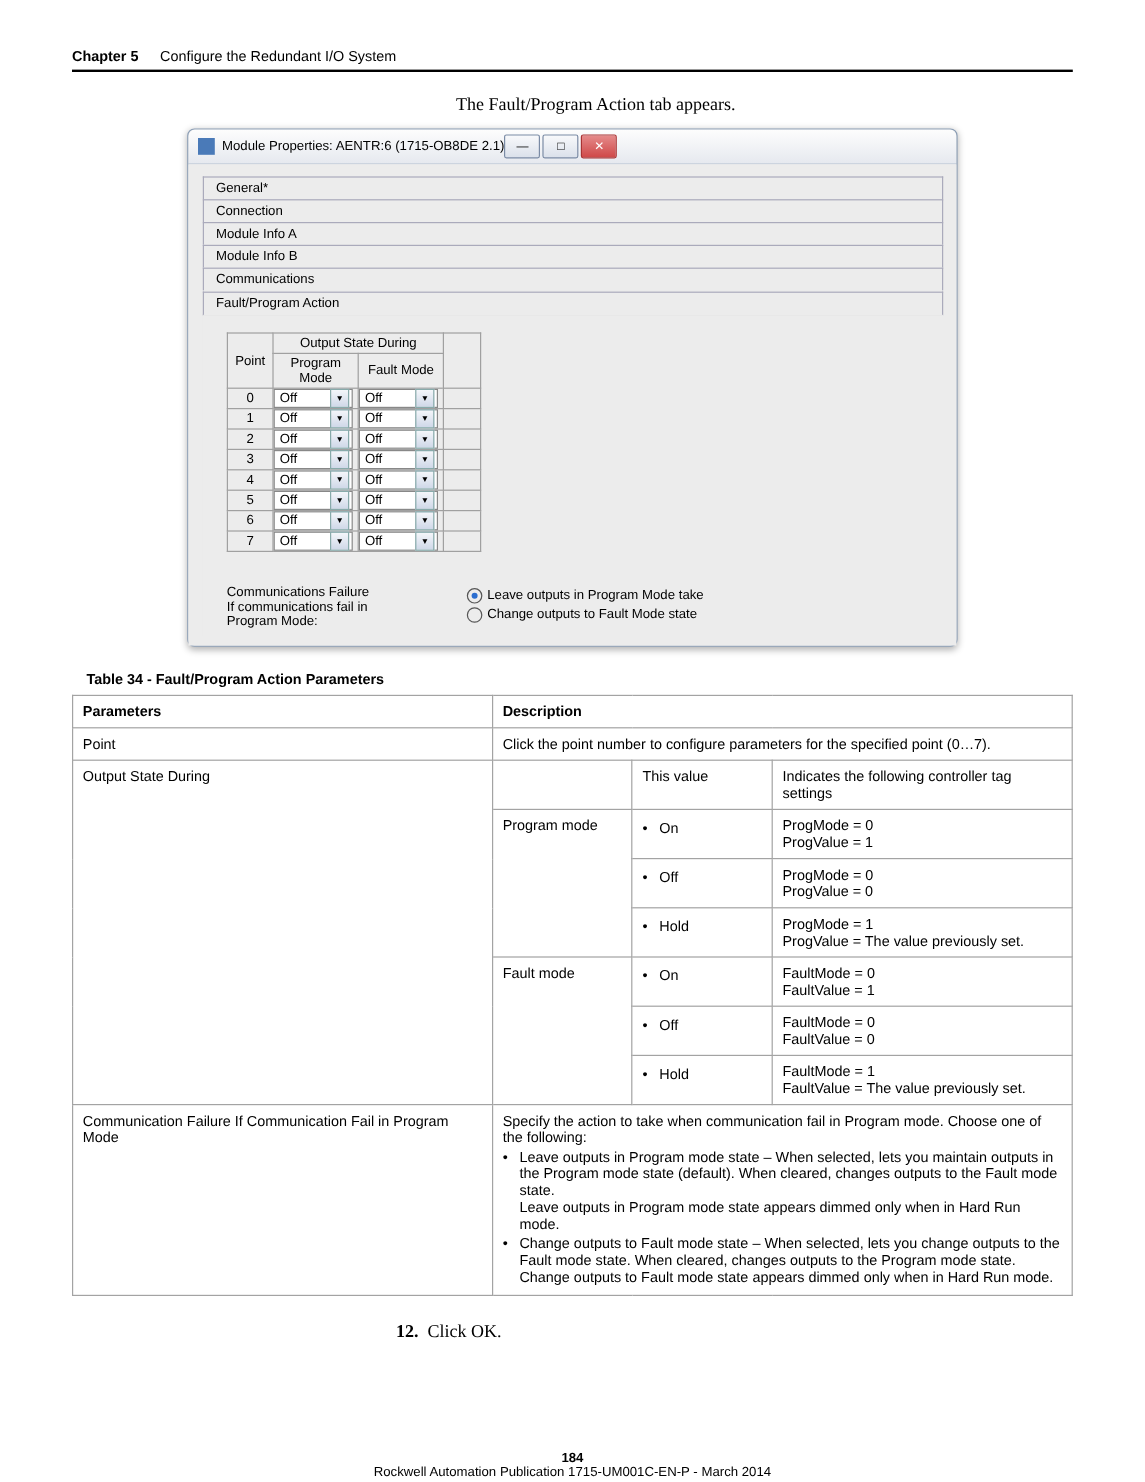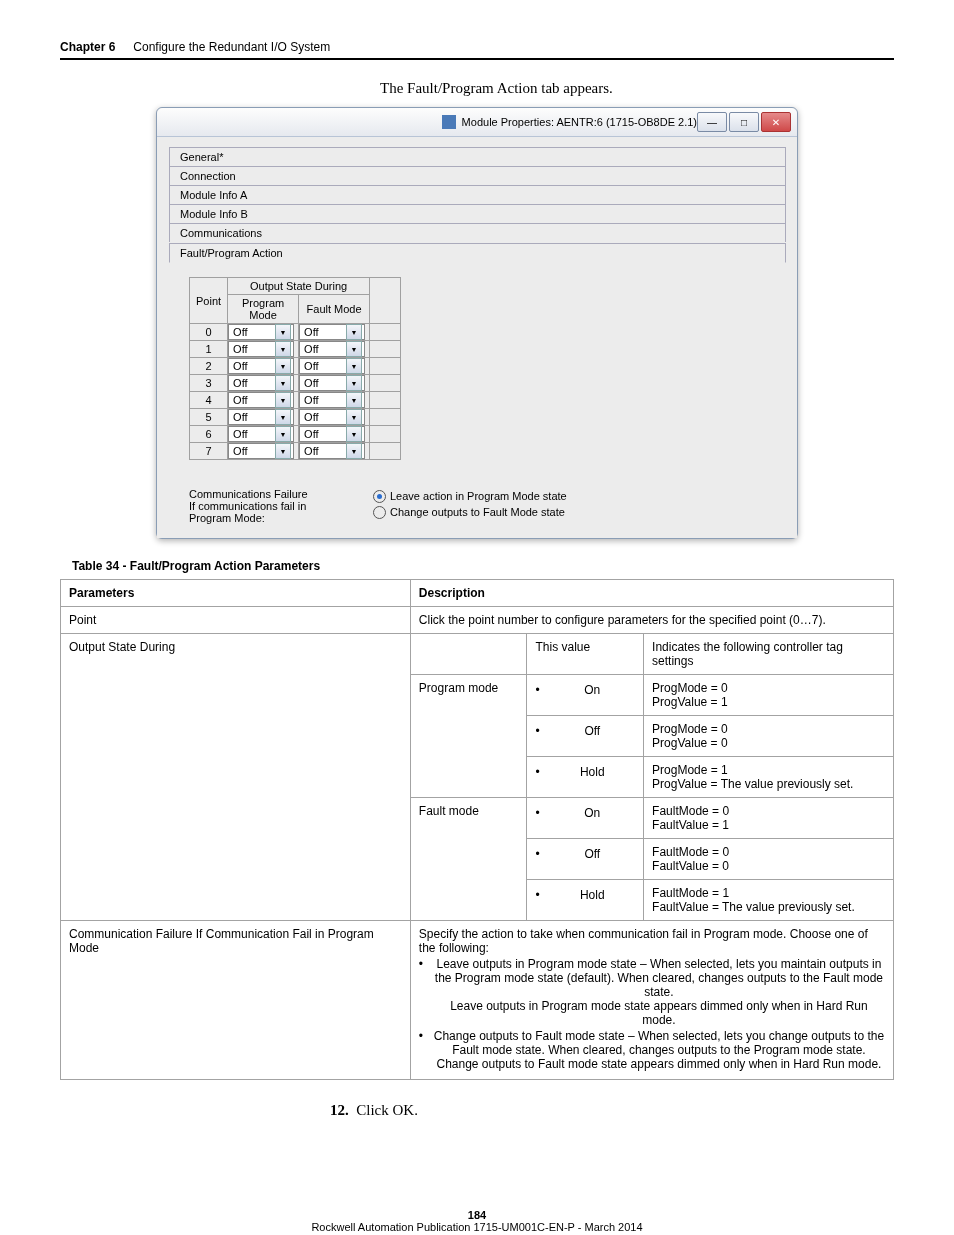--- a/index.html
+++ b/index.html
@@ -32,21 +32,21 @@
     margin: 10px auto 20px auto;
     border: 1px solid #8a9db5;
     border-radius: 6px;
     box-shadow: 0 2px 6px rgba(0,0,0,0.3);
     background: #ececec;
   }
   .titlebar {
     background: linear-gradient(#fdfdfd, #e6e9ef);
     border-bottom: 1px solid #b8c4d6;
     display: flex;
-    justify-content: flex-end;
+    justify-content: flex-start;
     align-items: center;
     padding: 4px 6px 4px 8px;
     border-radius: 6px 6px 0 0;
   }
   .titlebar-title { font-size: 11px; display:flex; align-items:center; gap:6px;}
   .title-icon { width:14px; height:14px; background:#4a7ab8; display:inline-block; }
   .winbtns { display:flex; gap:2px; }
   .winbtn {
     width: 28px; height: 18px;
     border: 1px solid #7a8ba5;
@@ -76,60 +76,60 @@
   .dd {
     width:66px; height:16px; border:1px solid #888; background:#fff;
     display:flex; justify-content:space-between; align-items:center;
     font-size:11px; padding:0 2px 0 4px; box-sizing:border-box;
   }
   .dd-arrow {
     width:14px; height:14px; background:linear-gradient(#f4f6fa,#cfd8e8);
     border:1px solid #8aa; display:flex; align-items:center; justify-content:center;
     font-size:7px;
   }
-  .comm-section { margin-top:28px; margin-left:10px; font-size:11px; display:flex; gap:24px;}
+  .comm-section { margin-top:28px; margin-left:10px; font-size:11px; display:flex; gap:40px;}
   .comm-left { width:160px; }
   .radio-row { display:flex; align-items:center; gap:4px; line-height:16px;}
   .radio { width:11px; height:11px; border-radius:50%; border:1px solid #555; display:inline-flex; align-items:center; justify-content:center;}
   .radio.sel::after { content:""; width:5px; height:5px; border-radius:50%; background:#2a6dcf; display:block;}
   .status-row { padding:10px 0 0 10px; font-size:11px; color:#333; }
   .btnrow { display:flex; justify-content:flex-end; gap:8px; padding:4px 10px 12px 10px;}
   .dlgbtn {
     width:72px; height:22px; border:1px solid #8899aa;
     background:linear-gradient(#fdfdfd,#e3e7ee); border-radius:3px;
     font-size:11px; display:flex; align-items:center; justify-content:center;
   }
   .dlgbtn.default { border:1px solid #2a6dcf; box-shadow: 0 0 2px #6aa0e8 inset;}
   .table-title { font-weight:bold; font-size:12px; margin:12px 0 6px 12px;}
   .param-table { width:100%; border-collapse:collapse; font-size:12px; }
   .param-table th, .param-table td {
     border:1px solid #a3a3a3; padding:6px 8px; vertical-align:top; text-align:left;
   }
   .param-table th { font-weight:bold; background:#fff;}
   .bullet-ul { padding-left:0; margin:2px 0; list-style:none;}
-  .bullet-ul li { position:relative; padding-left:14px; margin-bottom:2px;text-align:center;}
+  .bullet-ul li { position:relative; padding-left:14px; margin-bottom:2px;}
   .bullet-ul li::before { content:"•"; position:absolute; left:0;}
   .step-line {
     font-family: Georgia, 'Times New Roman', serif;
     font-size:15px; margin:22px 0 0 270px;
   }
   .step-line .num { font-weight:bold;}
   .footer {
     display:flex; justify-content:space-between; align-items:center;
     margin-top:90px; font-size:11px;flex-direction:column;
   }
   .footer .pn { font-weight:bold;}
   .footer .pub { flex:1; text-align:center;}
   .scroll-pad { width:18px; }
 </style>
 </head>
 <body>
 
 <div class="header-row">
-  <span class="chapter">Chapter 6</span>
+  <span class="chapter">Chapter 5</span>
   <span class="chapter-title">Configure the Redundant I/O System</span>
 </div>
 
 <div class="intro-text">The Fault/Program Action tab appears.</div>
 
 <div class="dialog-window">
   <div class="titlebar">
     <div class="titlebar-title">
       <span class="title-icon"></span>
       <span>Module Properties: AENTR:6 (1715-OB8DE 2.1)</span>
@@ -298,21 +298,21 @@
 
       <div class="comm-section">
         <div class="comm-left">
           <div>Communications Failure</div>
           <div>If communications fail in</div>
           <div>Program Mode:</div>
         </div>
         <div>
           <div class="radio-row">
             <span class="radio sel"></span>
-            <span>Leave action in Program Mode state</span>
+            <span>Leave outputs in Program Mode take</span>
           </div>
           <div class="radio-row">
             <span class="radio"></span>
             <span>Change outputs to Fault Mode state</span>
           </div>
         </div>
       </div>
     </div>
 
   </div>

